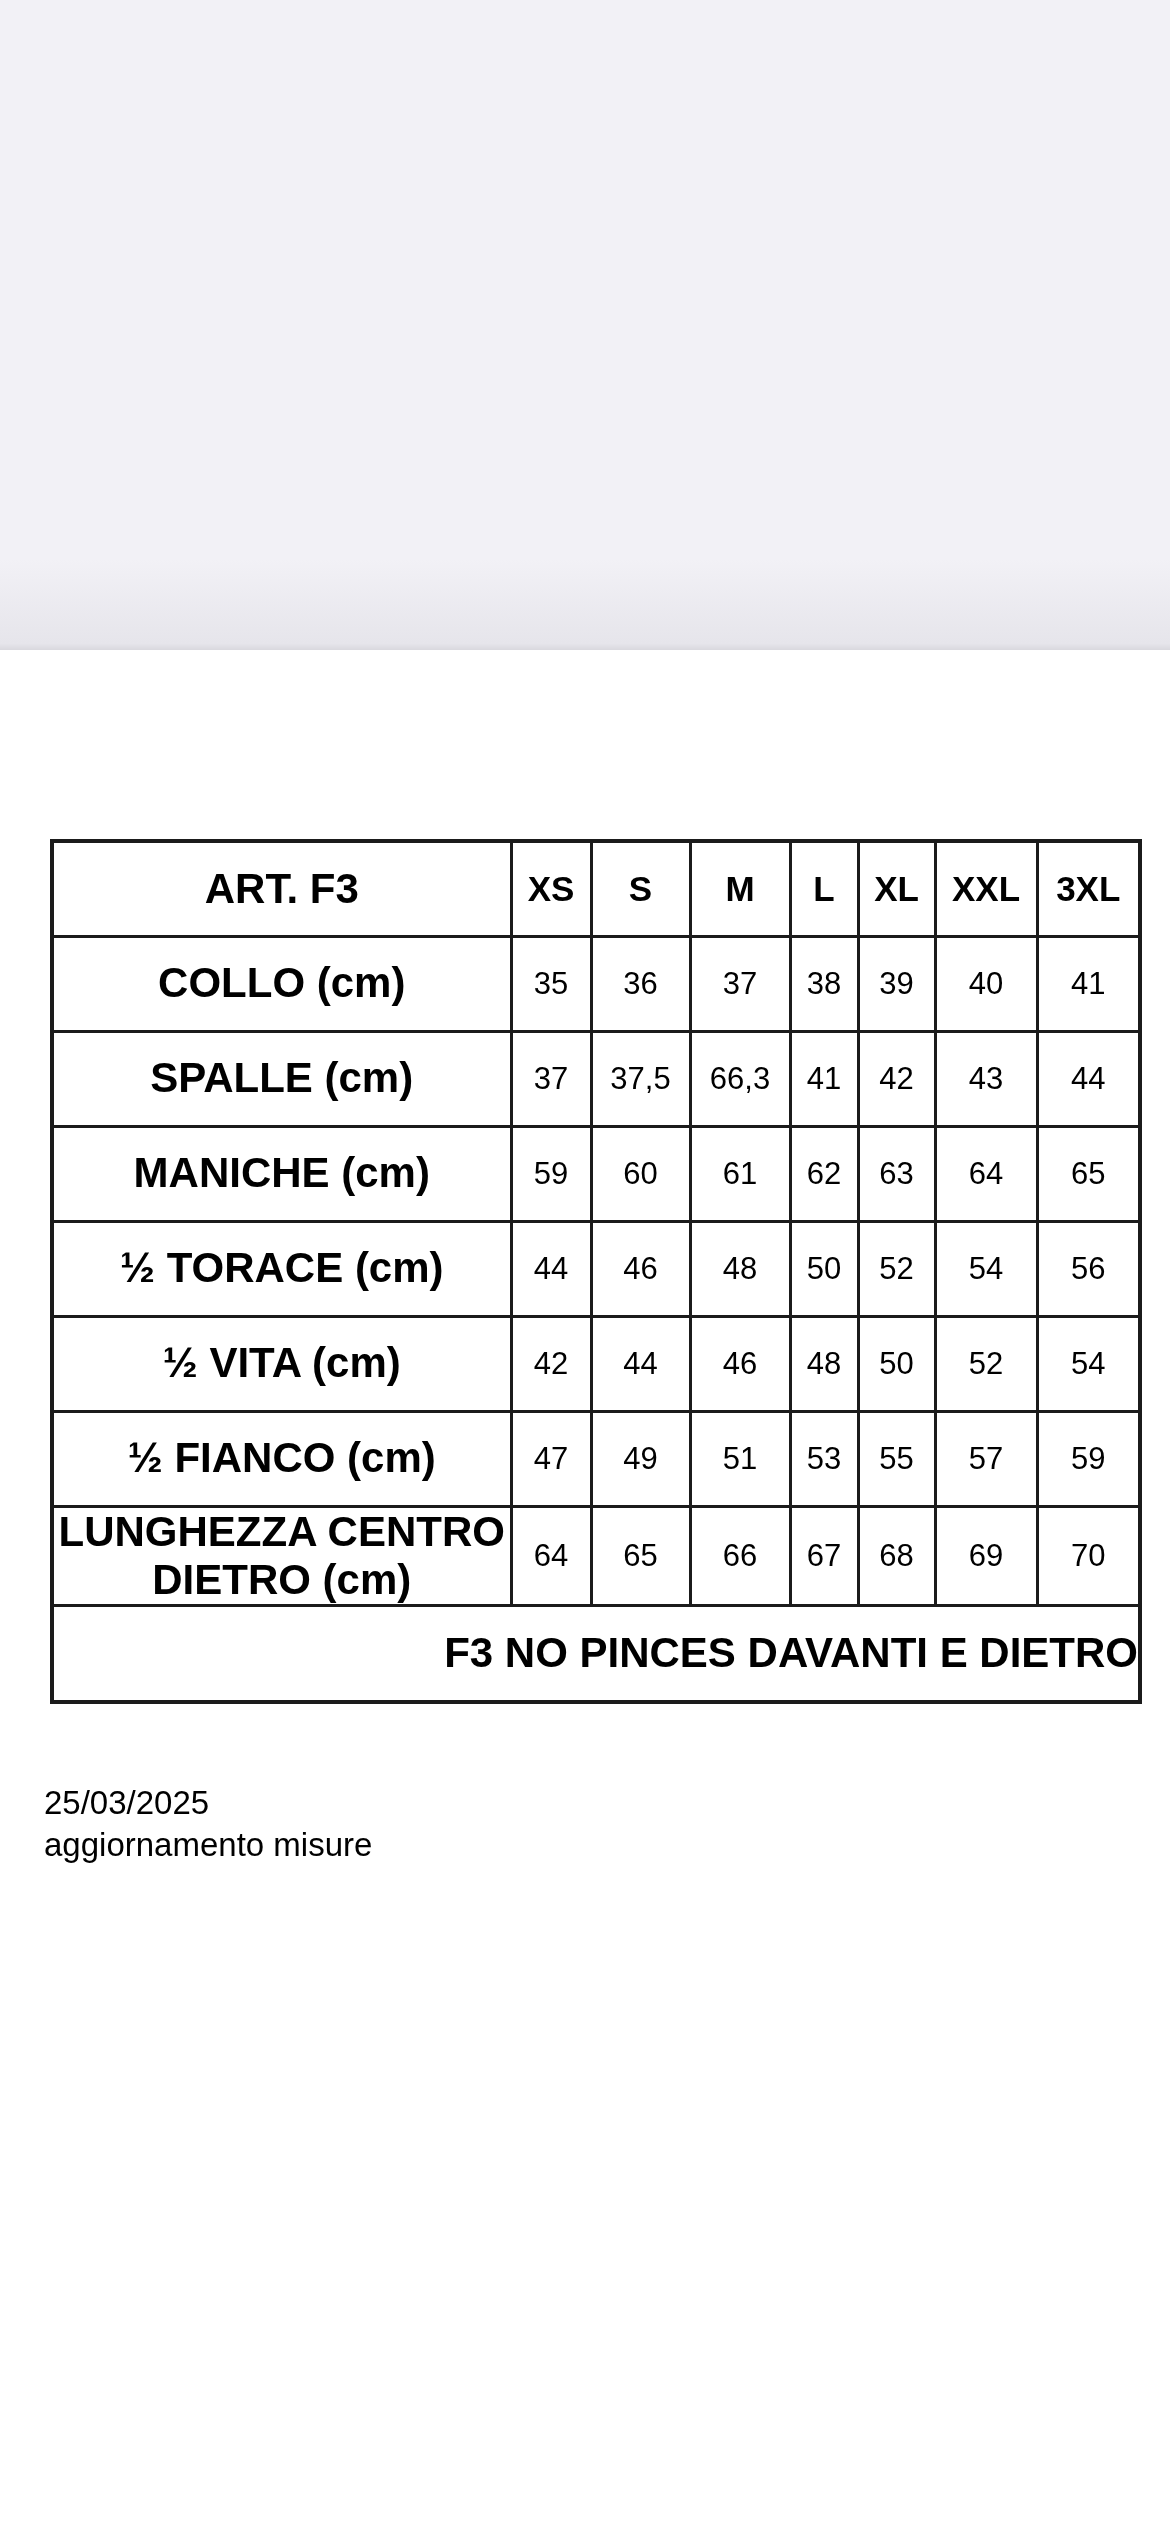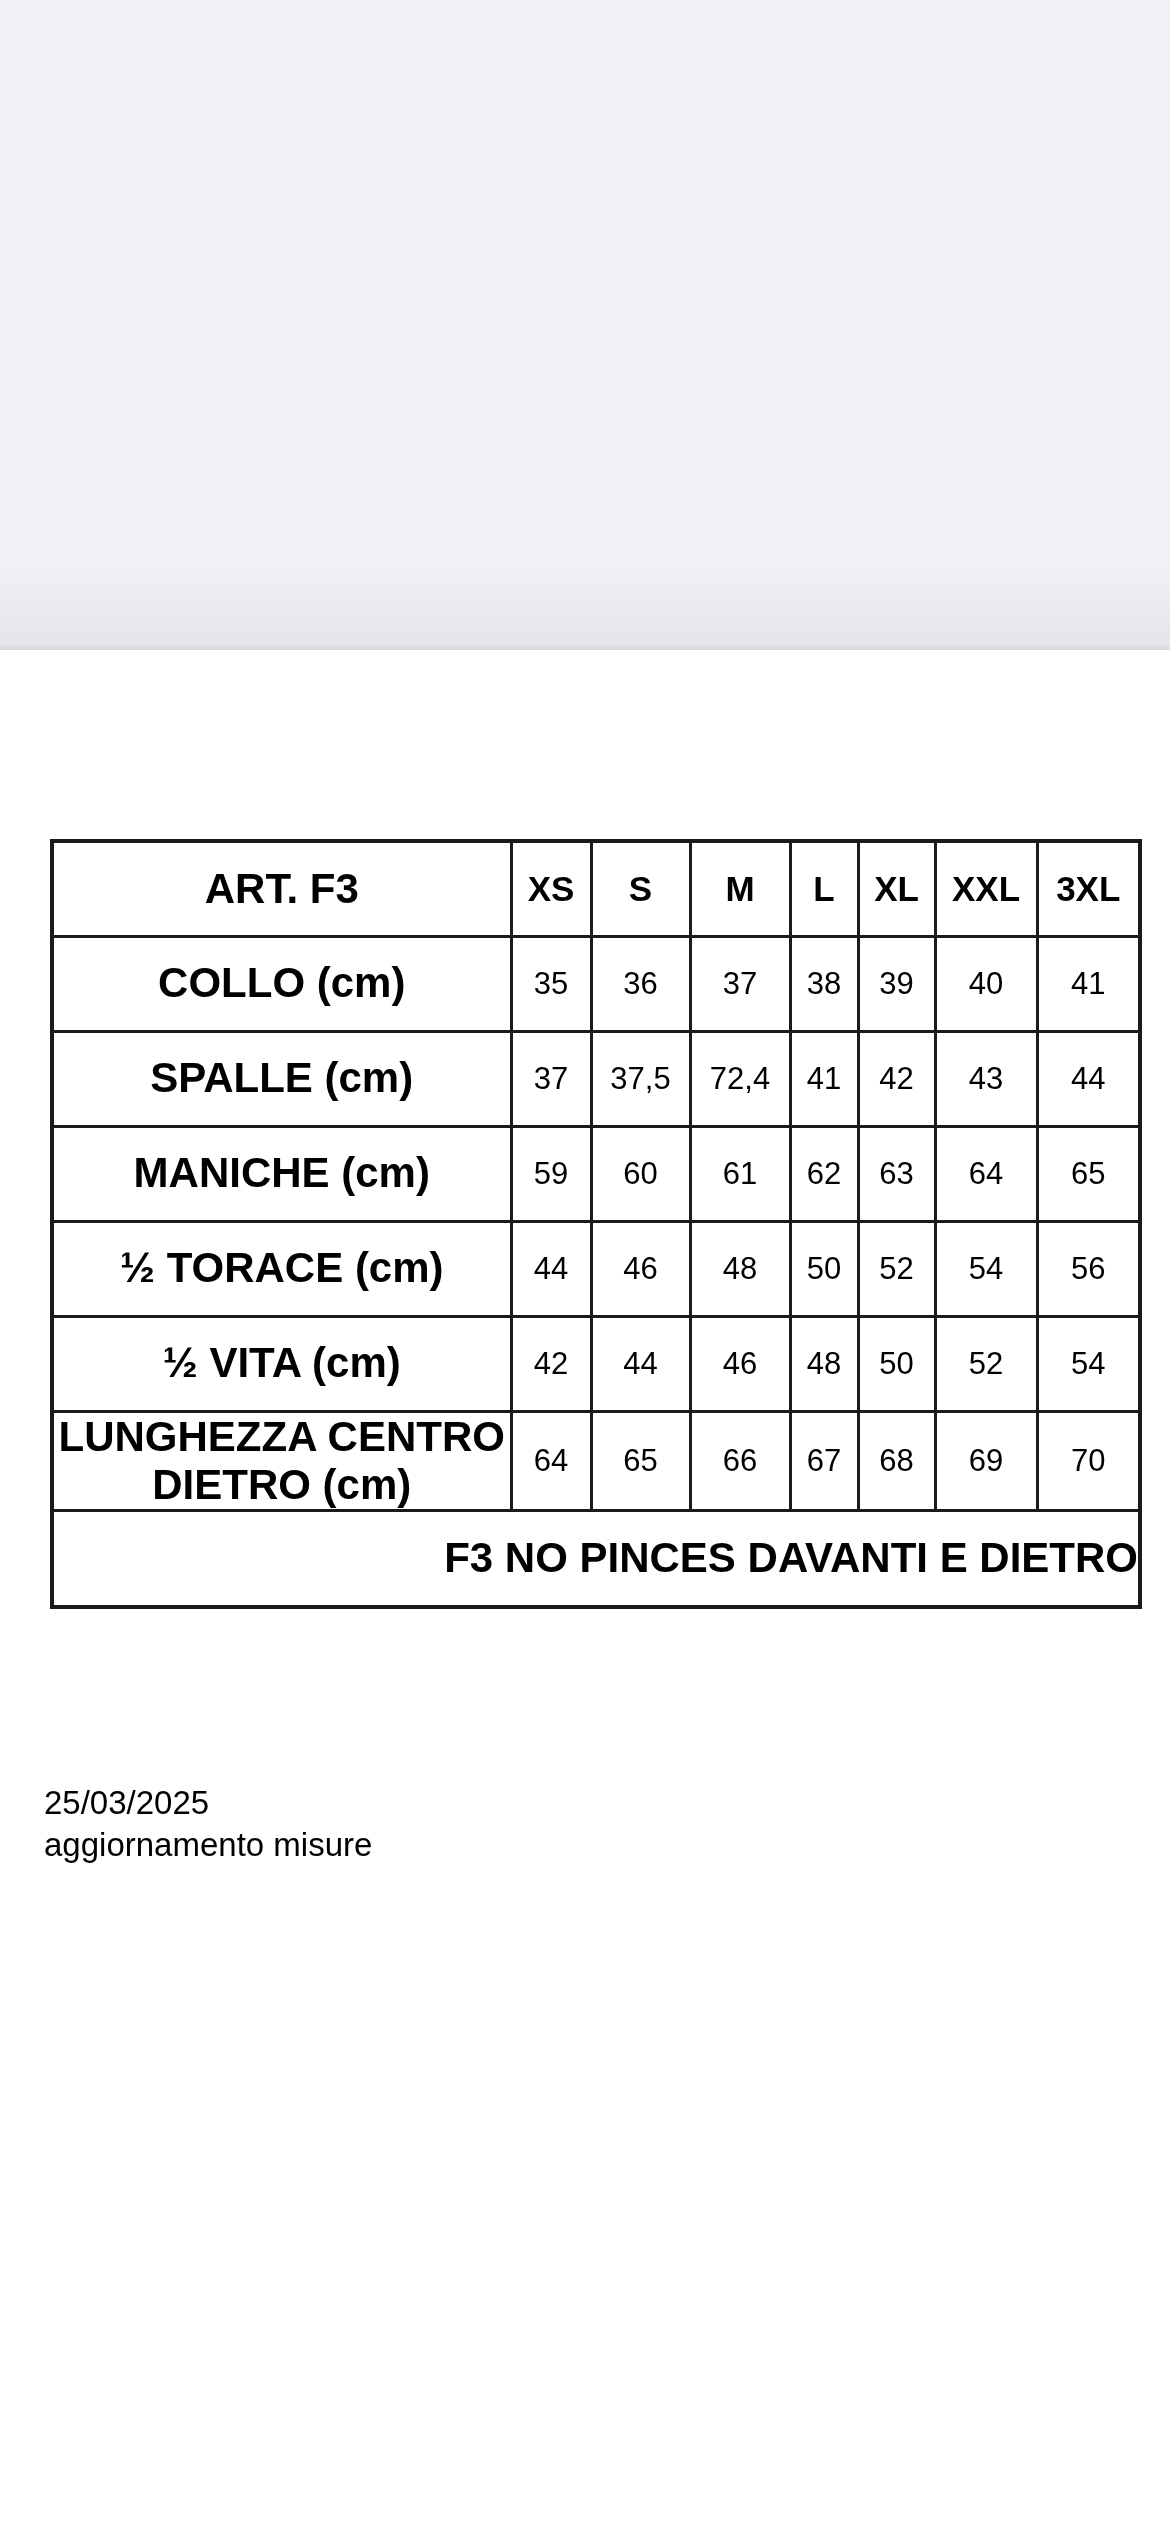--- a/index.html
+++ b/index.html
@@ -128,21 +128,21 @@
           <td class="value-cell">37</td>
           <td class="value-cell">38</td>
           <td class="value-cell">39</td>
           <td class="value-cell">40</td>
           <td class="value-cell">41</td>
         </tr>
         <tr>
           <th class="row-label">SPALLE (cm)</th>
           <td class="value-cell">37</td>
           <td class="value-cell">37,5</td>
-          <td class="value-cell">72,4</td>
+          <td class="value-cell">66,3</td>
           <td class="value-cell">41</td>
           <td class="value-cell">42</td>
           <td class="value-cell">43</td>
           <td class="value-cell">44</td>
         </tr>
         <tr>
           <th class="row-label">MANICHE (cm)</th>
           <td class="value-cell">59</td>
           <td class="value-cell">60</td>
           <td class="value-cell">61</td>
@@ -163,20 +163,30 @@
         </tr>
         <tr>
           <th class="row-label">½ VITA (cm)</th>
           <td class="value-cell">42</td>
           <td class="value-cell">44</td>
           <td class="value-cell">46</td>
           <td class="value-cell">48</td>
           <td class="value-cell">50</td>
           <td class="value-cell">52</td>
           <td class="value-cell">54</td>
+        </tr>
+        <tr>
+          <th class="row-label">½ FIANCO (cm)</th>
+          <td class="value-cell">47</td>
+          <td class="value-cell">49</td>
+          <td class="value-cell">51</td>
+          <td class="value-cell">53</td>
+          <td class="value-cell">55</td>
+          <td class="value-cell">57</td>
+          <td class="value-cell">59</td>
         </tr>
         <tr class="tall-row">
           <th class="row-label">LUNGHEZZA CENTRO DIETRO (cm)</th>
           <td class="value-cell">64</td>
           <td class="value-cell">65</td>
           <td class="value-cell">66</td>
           <td class="value-cell">67</td>
           <td class="value-cell">68</td>
           <td class="value-cell">69</td>
           <td class="value-cell">70</td>

